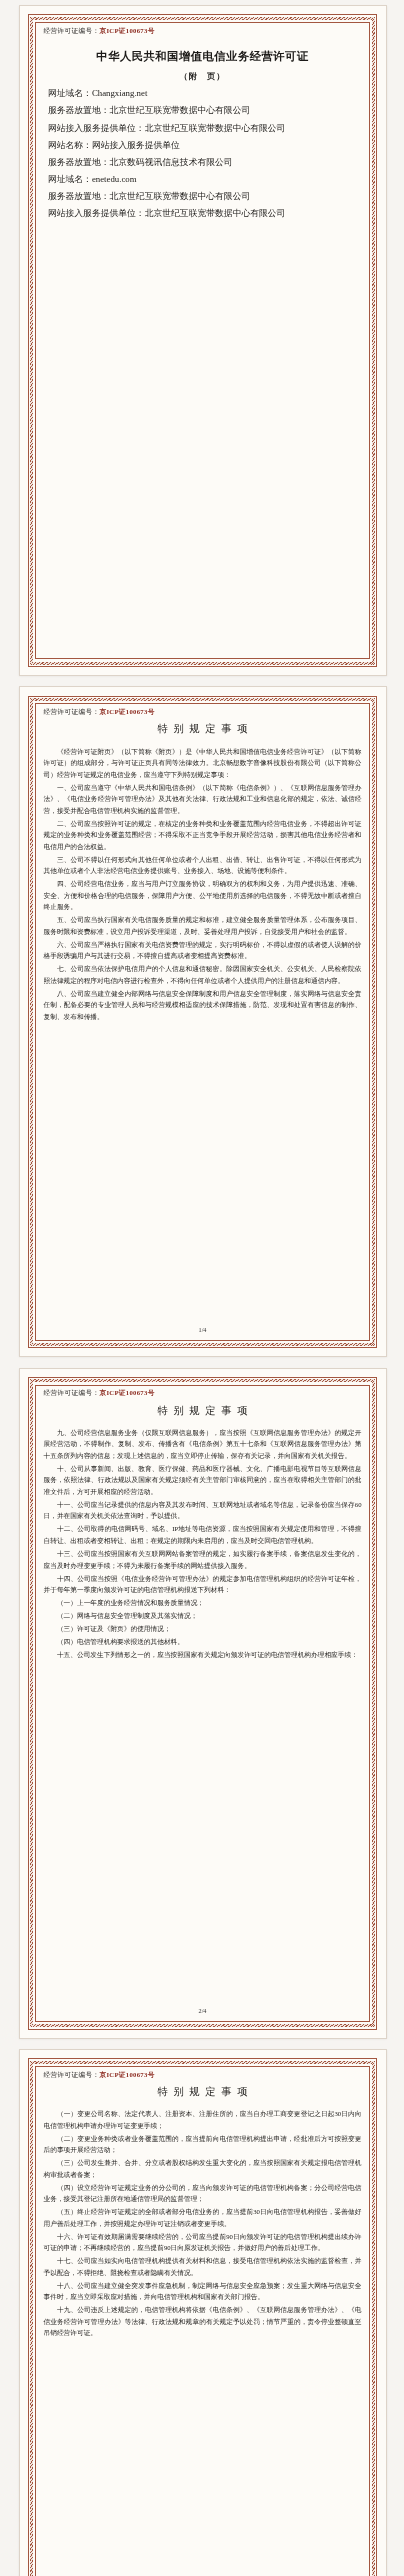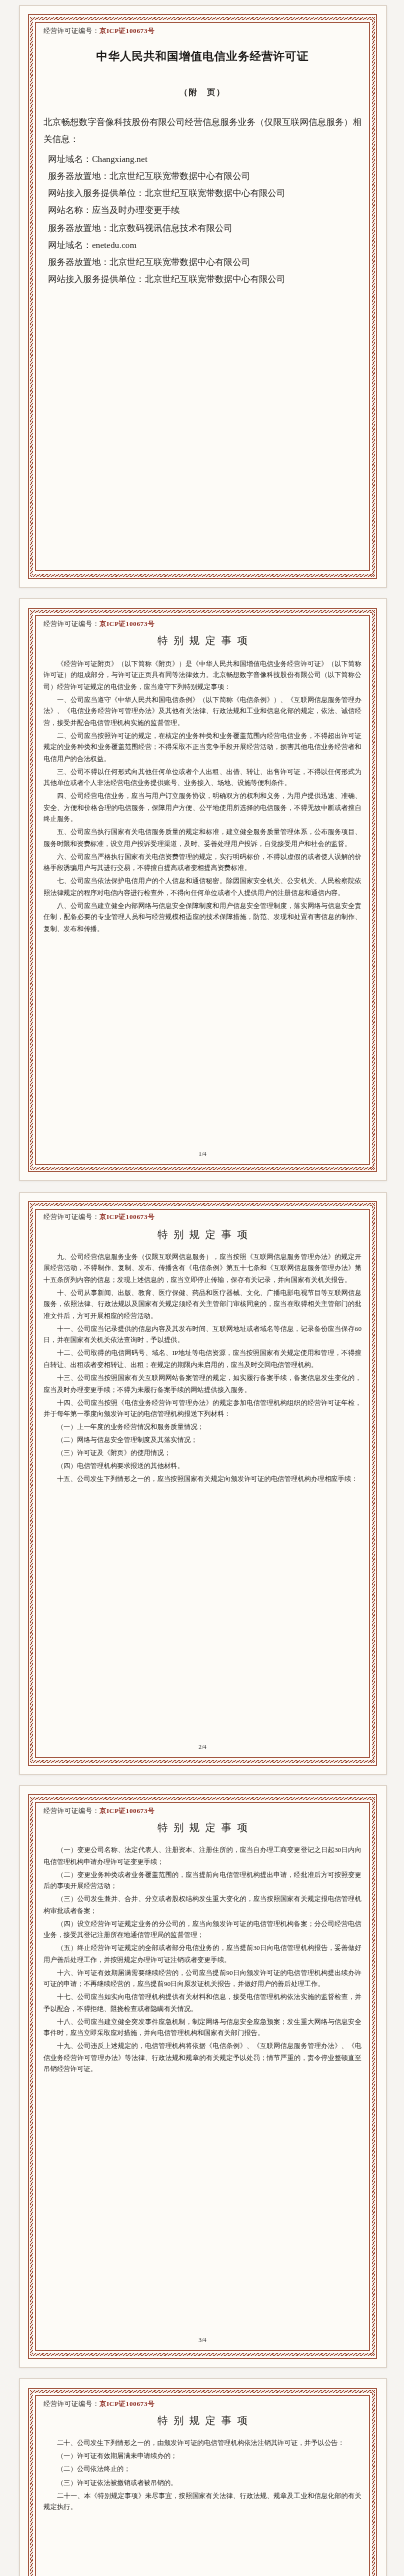--- a/index.html
+++ b/index.html
@@ -4,21 +4,21 @@
 <style>
   * { margin:0; padding:0; box-sizing:border-box; }
   html,body { background:#f6f4f1; }
   body {
     width:405px; height:2873px; overflow:hidden;
     font-family:"Liberation Serif","DejaVu Serif",serif;
     color:#1c1a18;
     padding-top:5.2px;
   }
   .page {
-    width:368px; height:583px;
+    width:368px; height:671px;
     margin:0 auto 10.3px auto;
     background:#fdfbf7;
     border:0.5px solid #ddd3c8;
     box-shadow:0 0.5px 2.1px rgba(0,0,0,0.08);
     position:relative;
   }
   
   .frame {
     position:absolute; inset:8.2px;
     border:0.5px solid #a35640;
@@ -40,21 +40,21 @@
     margin-bottom:5.2px;
   }
   .lic-header .num { color:#8c2b20; font-weight:bold; }
   
   .annex-title {
     text-align:center; font-weight:bold; font-size:11.3px;
     letter-spacing:0.5px; margin-top:13.4px;
   }
   .annex-subtitle {
     text-align:center; font-weight:bold; font-size:8.2px;
-    margin-top:23px; letter-spacing:1px;
+    margin-top:7px; letter-spacing:1px;
   }
   .annex-intro {
     font-size:8.8px; line-height:1.95; margin-top:15.5px;
     text-align:justify;
   }
   .annex-entries { margin-top:3.1px; }
   .annex-entry {
     font-size:8.8px; line-height:1.95; text-align:justify;
     padding-left:0.5em;
   }
@@ -80,38 +80,37 @@
   <div class="frame">
     <div class="band"></div>
     <div class="inner-line"></div>
   </div>
   <div class="content">
     <div class="lic-header">
       <span>经营许可证编号：</span><span class="num">京ICP证100673号</span>
     </div>
     <div class="annex-title">中华人民共和国增值电信业务经营许可证</div>
     <div class="annex-subtitle">（附　页）</div>
-    <p class="annex-intro">北京畅想数字音像科技股份有限公司经营信息服务业务（仅限互联网信息服务）相关信息：</p>
     <div class="annex-entries">
 
 
         <div class="annex-entry">
           <span>网址域名：</span><span>Changxiang.net</span>
         </div>
 
         <div class="annex-entry">
           <span>服务器放置地：</span><span>北京世纪互联宽带数据中心有限公司</span>
         </div>
 
         <div class="annex-entry">
           <span>网站接入服务提供单位：</span><span>北京世纪互联宽带数据中心有限公司</span>
         </div>
 
         <div class="annex-entry">
-          <span>网站名称：</span><span>应当及时办理变更手续</span>
+          <span>网站名称：</span><span>网站接入服务提供单位</span>
         </div>
 
 
         <div class="annex-entry">
           <span>服务器放置地：</span><span>北京数码视讯信息技术有限公司</span>
         </div>
 
 
 
         <div class="annex-entry">

